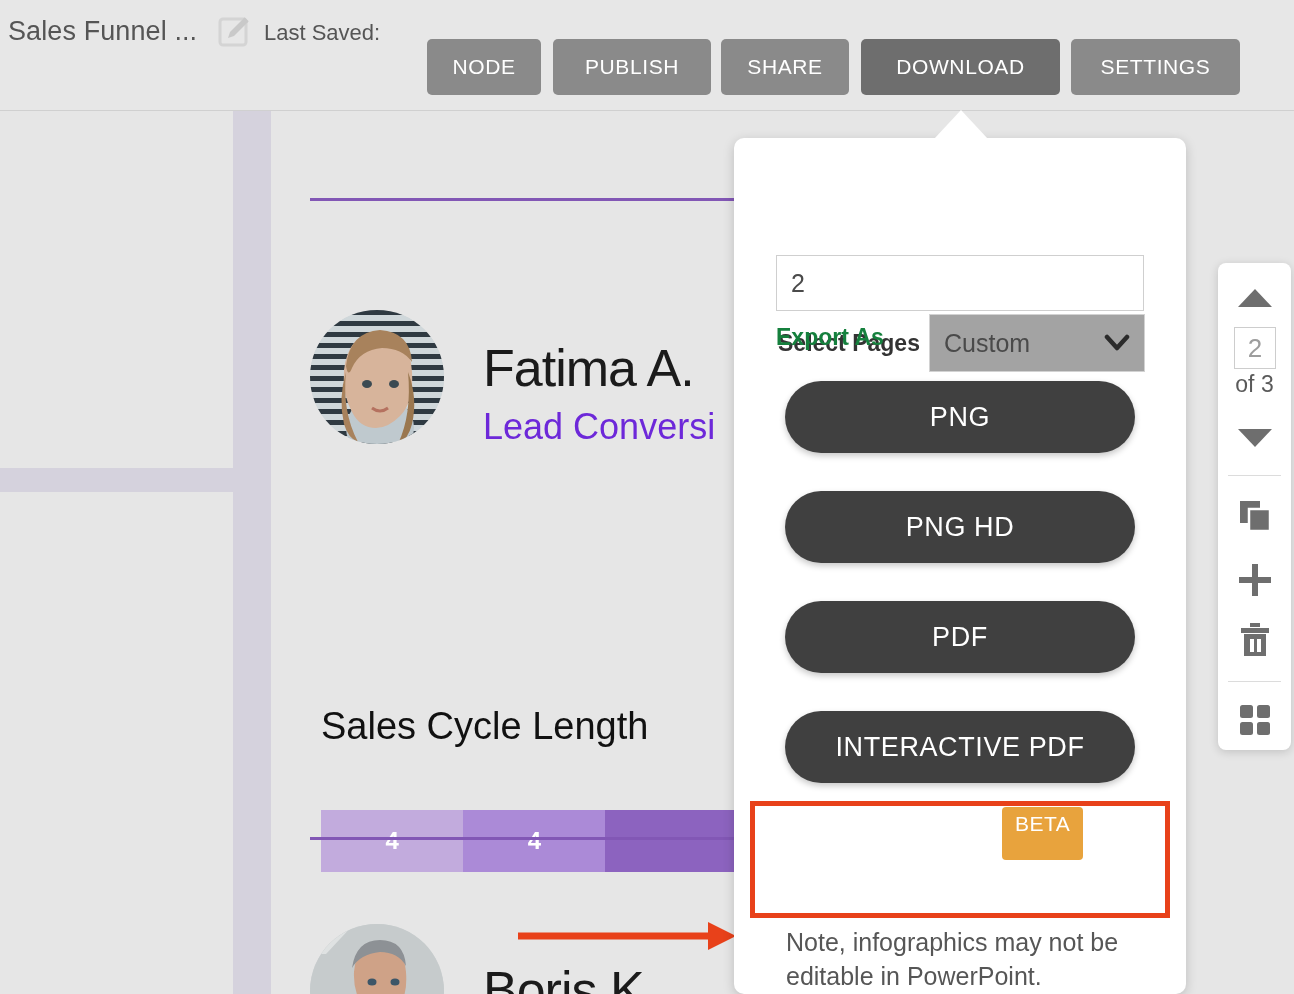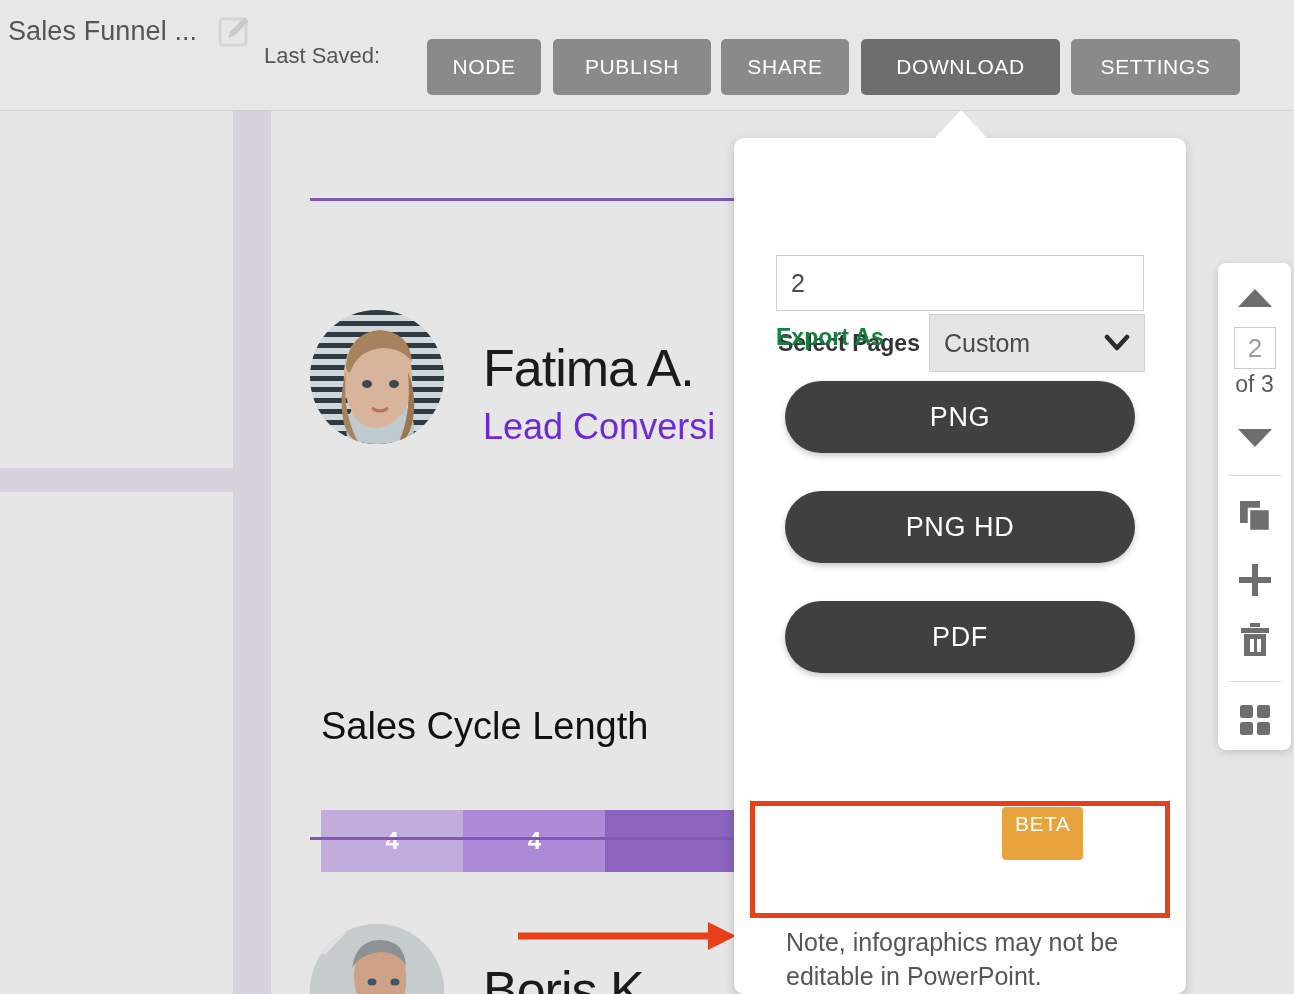--- a/index.html
+++ b/index.html
@@ -35,21 +35,20 @@
   #edit-icon {
     position: absolute;
     left: 218px; top: 14px;
     width: 34px; height: 34px;
   }
   #last-saved {
     position: absolute;
     left: 264px; top: 20px;
     font-size: 22px;
     color: #555;
-    margin-top: 23px;
   }
   .tb-btn {
     position: absolute;
     top: 39px;
     height: 56px;
     background: #8a8a8a;
     color: #fff;
     border: none;
     border-radius: 5px;
     font-family: "Liberation Sans", sans-serif;
@@ -185,21 +184,21 @@
     font-family: "Liberation Sans", sans-serif;
     font-weight: bold;
     font-size: 23px;
     color: #333;
   }
   #sel-pages-box {
     position: absolute;
     left: 195px; top: 176px;
     width: 216px; height: 58px;
     border: 1px solid #d2d2d2;
-    background: #e5e5e5;
+    background: #a3a3a3;
     box-sizing: border-box;
   }
   #sel-pages-value {
     position: absolute;
     left: 14px; top: 14px;
     font-size: 25px;
     color: #4a4a4a;
   }
   #sel-chevron {
     position: absolute;
@@ -439,20 +438,21 @@
     </span>
   </div>
 
   <input id="pages-input" type="text" value="2" style="">
 
   <div id="export-as" style="top:186px">Export As</div>
 
   <button class="pill" style="top:243px">PNG</button>
   <button class="pill" style="top:353px">PNG HD</button>
   <button class="pill" style="top:463px">PDF</button>
+  <button class="pill" style="top:573px">INTERACTIVE PDF</button>
 
   <div id="beta-badge">BETA</div>
   <div id="ppt-highlight"></div>
 
   <div id="ppt-note">Note, infographics may not be editable in PowerPoint.</div>
 </div>
 
 <div id="right-rail">
 
   <div class="rail-btn" style="top:18px; height:38px;">

